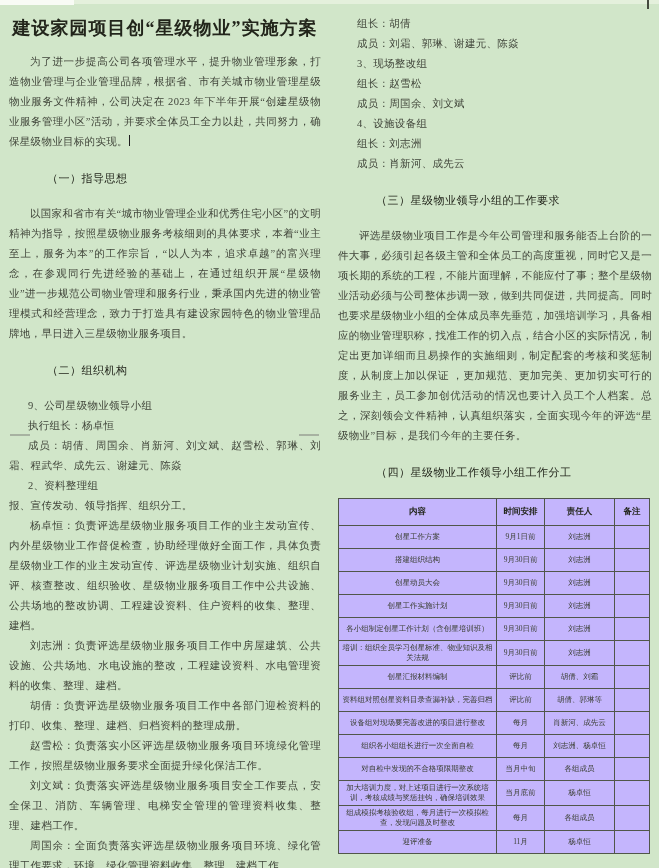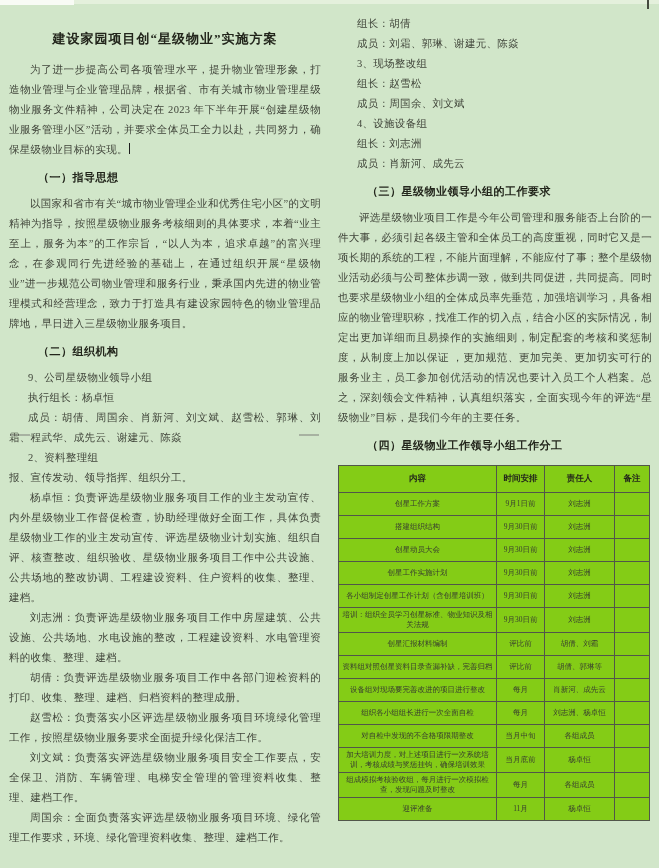--- a/index.html
+++ b/index.html
@@ -14,39 +14,39 @@
   .white-corner{ left:0; top:0; width:74px; height:5px; background:#f8fbf5; }
   .corner-tick { left:647px; top:0; width:2px; height:9px; background:#454a3f; }
   .break-dash  { width:20px; height:2px; background:#a7b2a1; top:434px; }
   .dash-l { left:10px; } .dash-r { left:299px; }
 
   .col { position:absolute; }
   .col-left  { left:9px;  top:12px; width:312px; }
   .col-right { left:338px; top:14px;  width:314px; }
 
   .doc-title {
-    text-align:center; font-weight:bold; font-size:13px; color:#22251b;
-    margin:18px 0 12px 0; letter-spacing:1px;
+    text-align:center; font-weight:bold; font-size:18px; color:#22251b;
+    margin:4px 0 12px 0; letter-spacing:1px;
   }
   .body-p {
     margin:0; font-size:10.5px; line-height:20px; text-align:justify;
     text-indent:2em; letter-spacing:0.3px;
   }
   .heading {
-    margin:7px; font-weight:bold; color:#22251b; font-size:11px;
+    margin:16px; font-weight:normal; color:#22251b; font-size:11px;
     line-height:20px; text-indent:2em; letter-spacing:0.5px;
   }
   .org-line { margin:0; font-size:10.5px; line-height:20px; text-indent:1.8em; text-align:justify; letter-spacing:0.3px; }
   .cont-line { margin:0; font-size:10.5px; line-height:20px; text-indent:0; text-align:justify; letter-spacing:0.3px; }
   .plan-heading { margin-top:26px; }
   .caret { display:inline-block; width:1.5px; height:11px; background:#1c1c1c; vertical-align:-1px; margin-left:1px; }
 
   table.work-table {
     border-collapse:collapse; table-layout:fixed; width:311px; margin-top:10px;
-    background:#84cc16;
+    background:#c4b5fd;
   }
   .work-table th, .work-table td {
     border:1px solid #51564a; color:#383d30; overflow:hidden;
     padding:2px 3px; vertical-align:middle; word-break:break-all;
   }
   .work-table th { font-size:8.5px; height:22px; text-align:center; font-weight:bold; color:#22251b; }
   .work-table td { font-size:7.5px; line-height:10px; height:18px; text-align:center; }
   .work-table td.c-content { text-align:center; }
 </style>
 </head>

